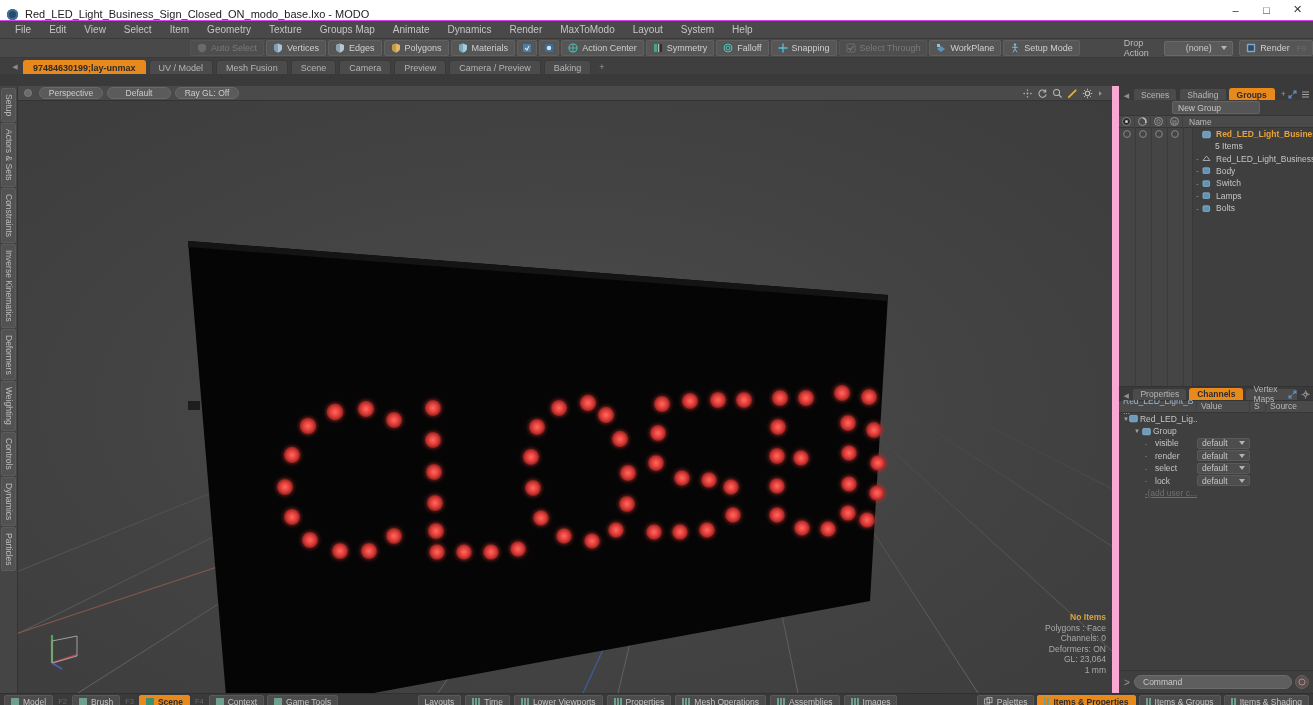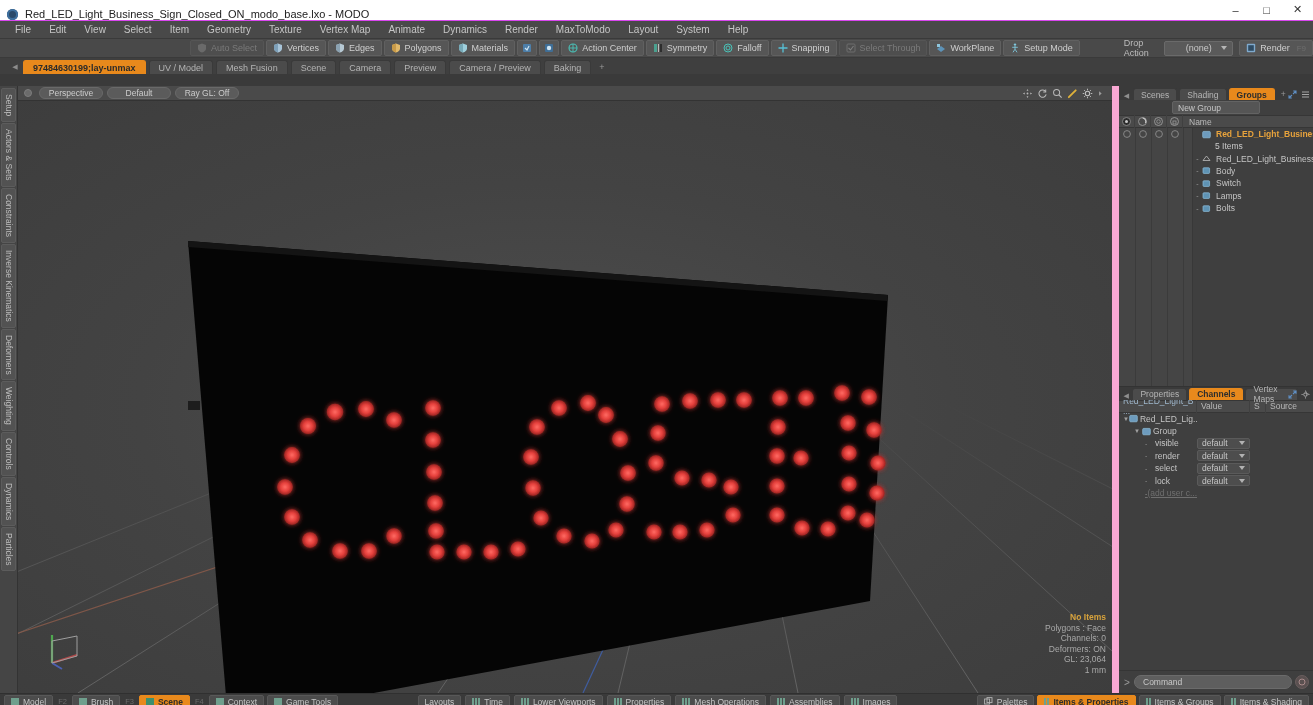--- a/index.html
+++ b/index.html
@@ -270,21 +270,21 @@
 </div>
 
 <div class="menubar" id="menubar">
     <div class="menu-item">File</div>
     <div class="menu-item">Edit</div>
     <div class="menu-item">View</div>
     <div class="menu-item">Select</div>
     <div class="menu-item">Item</div>
     <div class="menu-item">Geometry</div>
     <div class="menu-item">Texture</div>
-    <div class="menu-item">Vertex Map</div>
+    <div class="menu-item">Groups Map</div>
     <div class="menu-item">Animate</div>
     <div class="menu-item">Dynamics</div>
     <div class="menu-item">Render</div>
     <div class="menu-item">MaxToModo</div>
     <div class="menu-item">Layout</div>
     <div class="menu-item">System</div>
     <div class="menu-item">Help</div>
   </div>
 
 <div class="toolbar">

